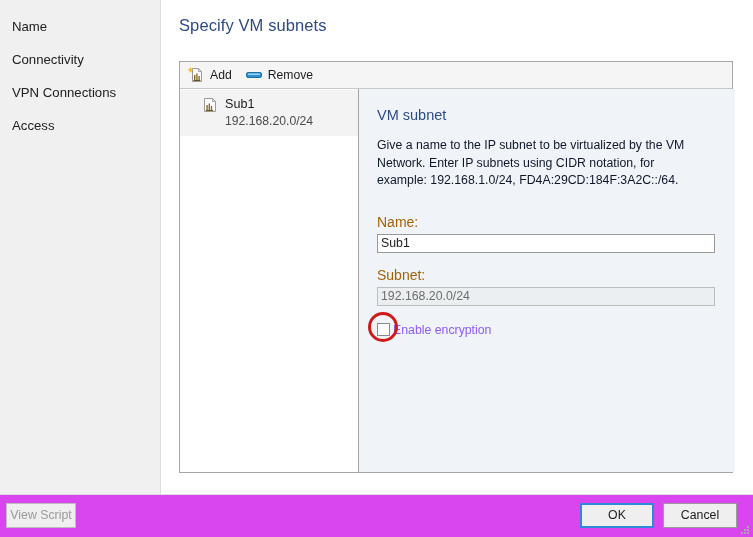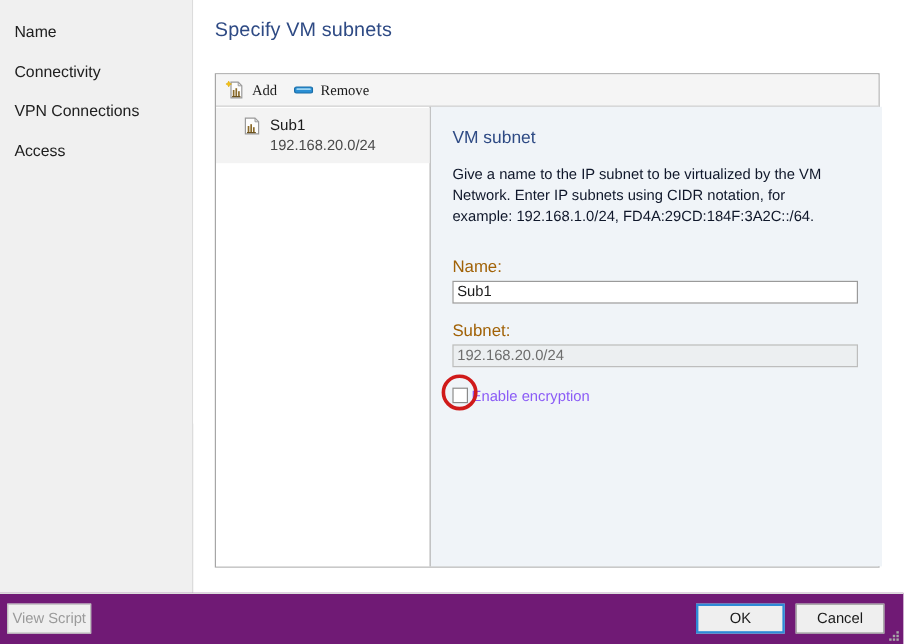--- a/index.html
+++ b/index.html
@@ -115,21 +115,21 @@
   }
   .tb-btn {
     display: flex;
     align-items: center;
     height: 22px;
     padding: 0 6px 0 2px;
     cursor: default;
     font-size: 12.2px;
     color: #1b1b1b;
   }
-  .tb-btn .tb-label { margin-left: 6px; font-family: Liberation Serif, serif; }
+  .tb-btn .tb-label { margin-left: 6px; }
 
   
   .icon-add {
     position: relative;
     width: 16px;
     height: 16px;
     flex: 0 0 16px;
   }
   .icon-remove {
     position: relative;
@@ -250,21 +250,21 @@
     pointer-events: none;
   }
 
   
   .footer {
     position: absolute;
     left: 0;
     top: 494px;
     width: 753px;
     height: 43px;
-    background: #701a75;
+    background: #d946ef;
     border-top: 1px solid #dcdcdc;
     box-sizing: border-box;
   }
   .btn {
     position: absolute;
     height: 25px;
     line-height: 23px;
     text-align: center;
     font-family: "Liberation Sans", sans-serif;
     font-size: 12.3px;

